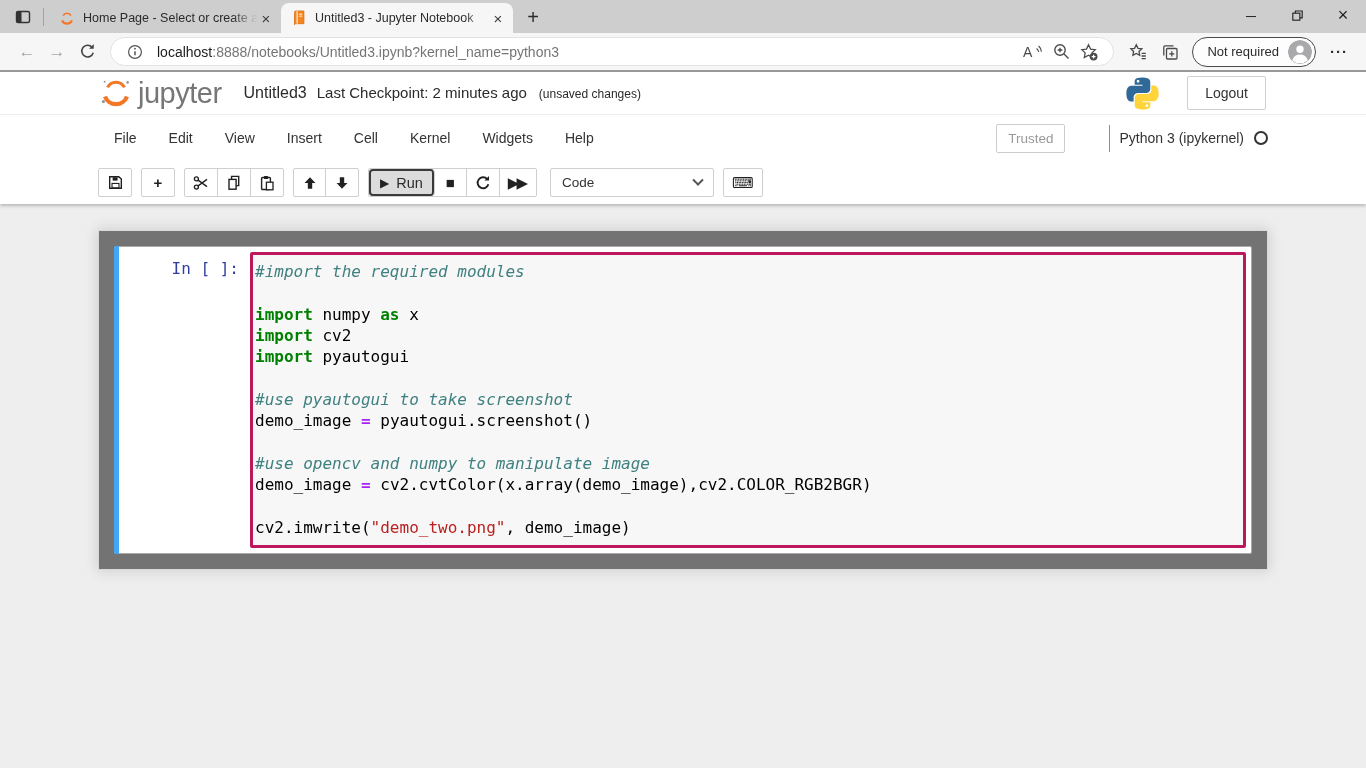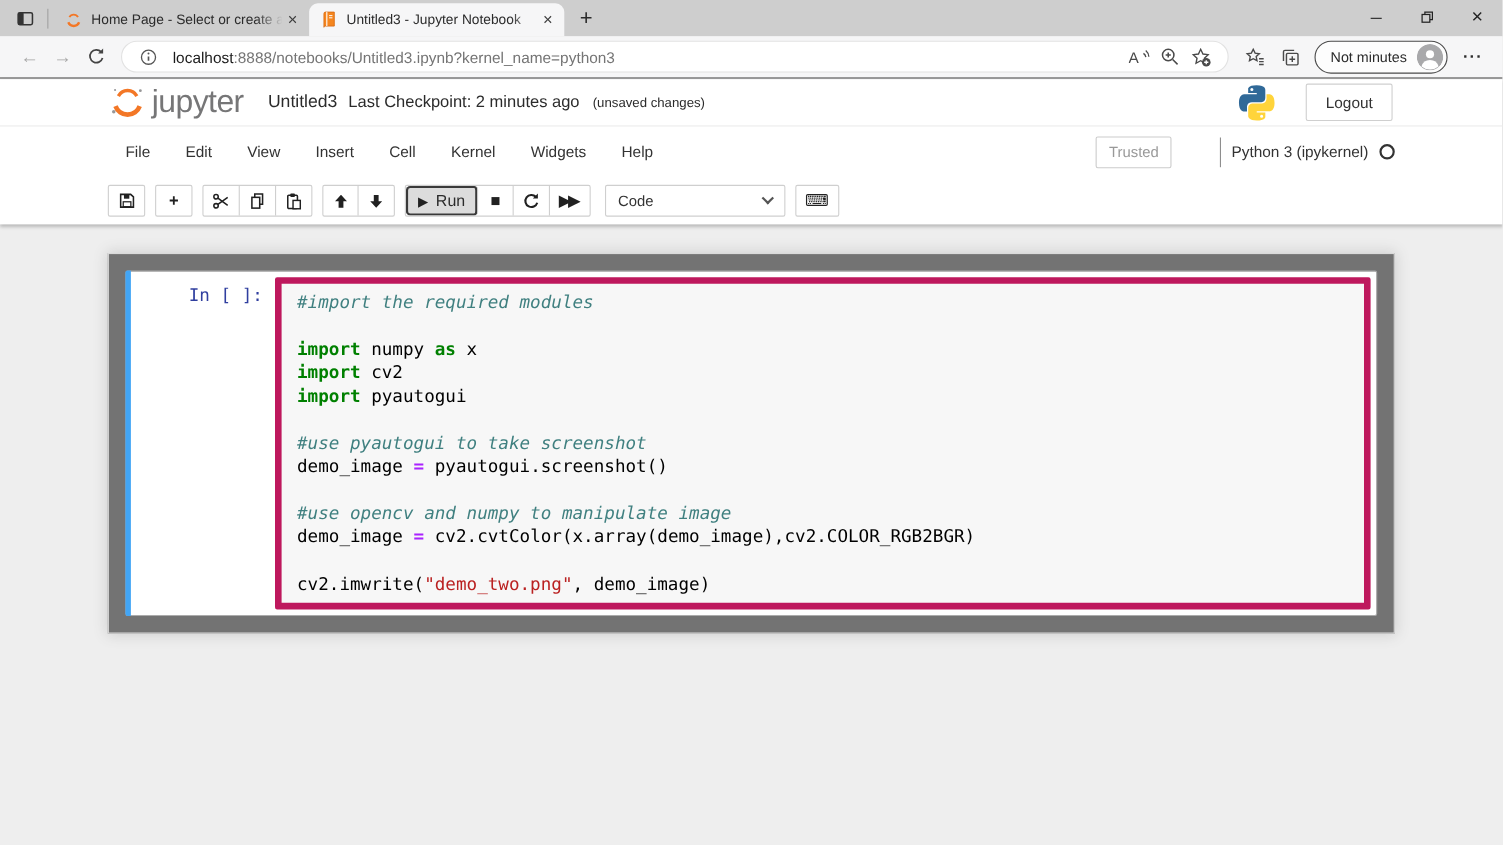--- a/index.html
+++ b/index.html
@@ -90,21 +90,21 @@
 
   
   .site { padding-top:26px; }
   .nb-container { width:1170px; margin:0 auto; background:#737373; padding:15px;
       border:1px solid #dadada; box-shadow:0 0 12px 1px rgba(87,87,87,0.2); }
   .cell { position:relative; border:1px solid #ababab; border-radius:2px; padding:5px; display:flex; background:#fff; }
   .cell-blue-bar { position:absolute; left:-1px; top:-1px; bottom:-1px; width:5px; background:#42A5F5;
       border-radius:2px 0 0 2px; }
   .prompt { width:130px; flex:none; text-align:right; padding:7px 11px 0 0;
       font-family:"DejaVu Sans Mono",monospace; font-size:16px; color:#303F9F; }
-  .input-area { flex:1; border:6px solid #be185d; border-radius:2px; background:#f7f7f7; padding:6px 4px 7px 14px;
+  .input-area { flex:1; border:3px solid #be185d; border-radius:2px; background:#f7f7f7; padding:6px 4px 7px 2px;
       overflow:hidden; }
   .cm-line { font-family:"DejaVu Sans Mono",monospace; font-size:16px; line-height:21.3px; white-space:pre; color:#000; }
   .tok-comment { color:#408080; font-style:italic; }
   .tok-keyword { color:#008000; font-weight:bold; }
   .tok-operator { color:#AA22FF; font-weight:bold; }
   .tok-string { color:#BA2121; }
 </style>
 </head>
 <body>
 
@@ -210,21 +210,21 @@
   </span>
   <span class="bar-icon">
     <svg width="18" height="18" viewBox="0 0 18 18" fill="none" stroke="#4a4a4a" stroke-width="1.3">
         <rect x="5.5" y="5.5" width="10.5" height="10.5" rx="1"></rect>
         <path d="M2.8 12.5V4.1c0-.7.6-1.3 1.3-1.3h8.4"></path>
         <path d="M10.8 8.2v5.2M8.2 10.8h5.2"></path>
       </svg>
   </span>
 
   <div class="profile-pill">
-    <span class="pill-label">Not minutes</span>
+    <span class="pill-label">Not required</span>
     <span class="avatar">
       <svg width="24" height="24" viewBox="0 0 24 24">
           <circle cx="12" cy="12" r="12" fill="#a9a9ab"></circle>
           <circle cx="12" cy="9.3" r="3.7" fill="#fff"></circle>
           <path d="M4.3 20.4a8 8 0 0 1 15.4 0A12 12 0 0 1 4.3 20.4z" fill="#fff"></path>
         </svg>
     </span>
   </div>
   <div class="ellipsis-btn">···</div>
 </div>

